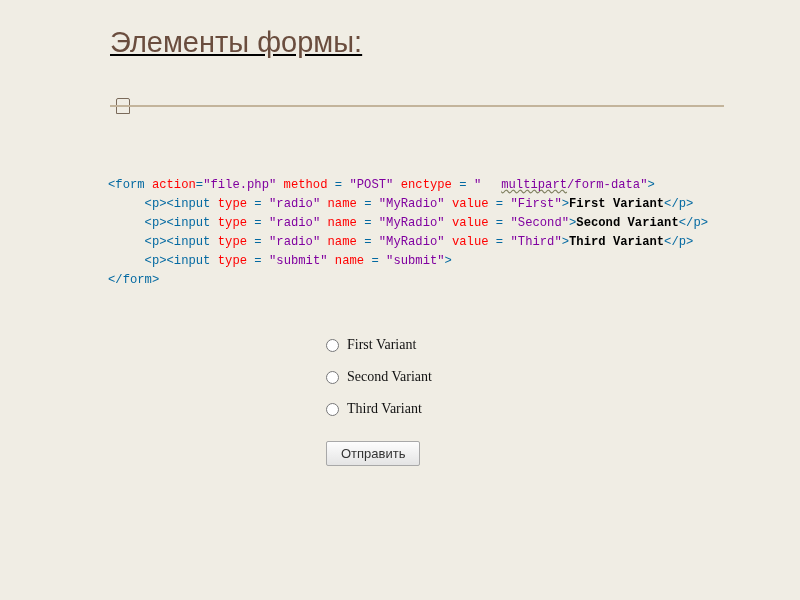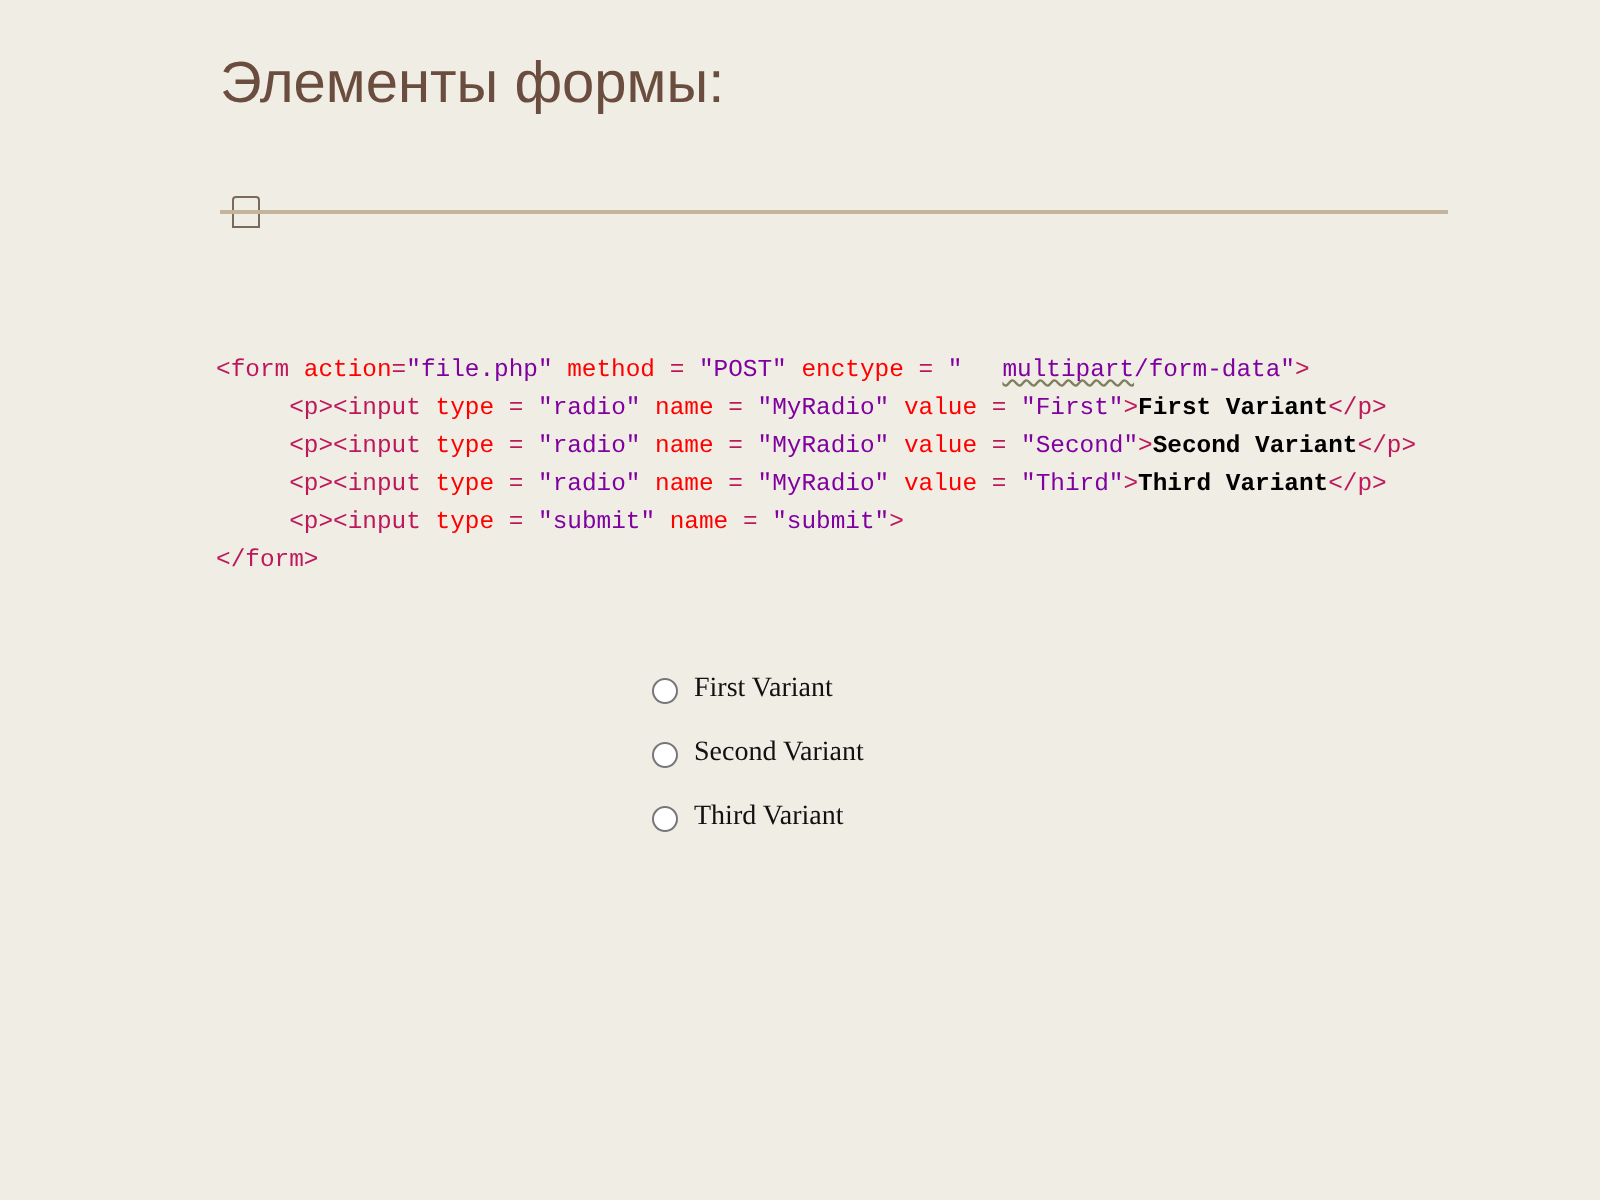--- a/index.html
+++ b/index.html
@@ -9,20 +9,21 @@
     height: 600px;
     background: #f0ede4;
     font-family: "Segoe UI", Arial, sans-serif;
     overflow: hidden;
   }
   .slide {
     position: relative;
     width: 792px;
     height: 600px;
     box-sizing: border-box;
+    text-decoration: underline;
   }
   .title {
     padding: 25px 0 0 110px;
     font-size: 29px;
     color: #6a4d3e;
     line-height: 1.2;
   }
   .underline {
     position: absolute;
     left: 110px;
@@ -44,21 +45,21 @@
   .codeblock {
     position: absolute;
     left: 108px;
     top: 176px;
     font-family: "Consolas", "Courier New", monospace;
     font-size: 12.2px;
     line-height: 1.55;
     white-space: pre;
     color: #000;
   }
-  .t  { color: #be185d; }
+  .t  { color: #0369a1; }
   .an { color: #ff0000; }
   .av { color: #8000a0; }
   .tx { color: #000; font-weight: bold; }
   .wavy {
     text-decoration: underline wavy #808060;
     text-decoration-skip-ink: none;
     padding-left: 20px;
   }
   .preview {
     position: absolute;
@@ -113,15 +114,16 @@
       <span>First Variant</span>
     </div>
     <div class="row">
       <input type="radio" name="r" style="">
       <span>Second Variant</span>
     </div>
     <div class="row">
       <input type="radio" name="r" style="">
       <span>Third Variant</span>
     </div>
+    <button class="btn">Отправить</button>
   </div>
 
 </div>
 
 </body></html>

